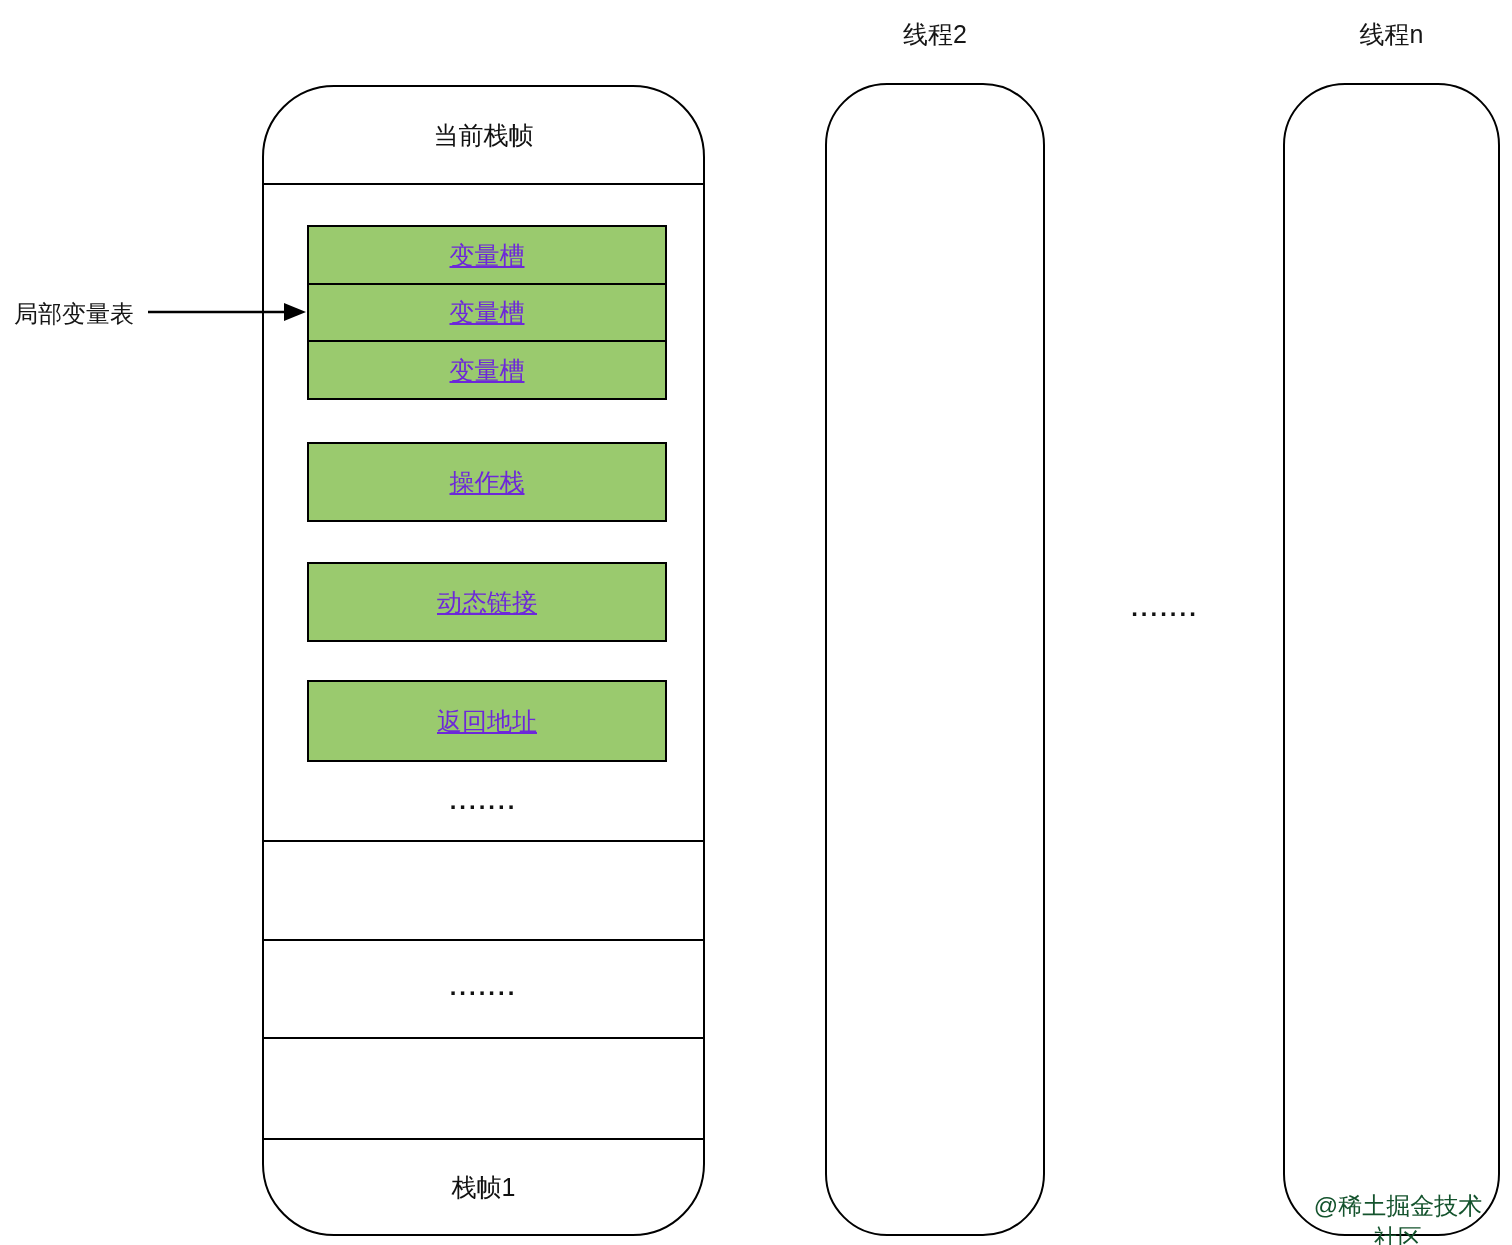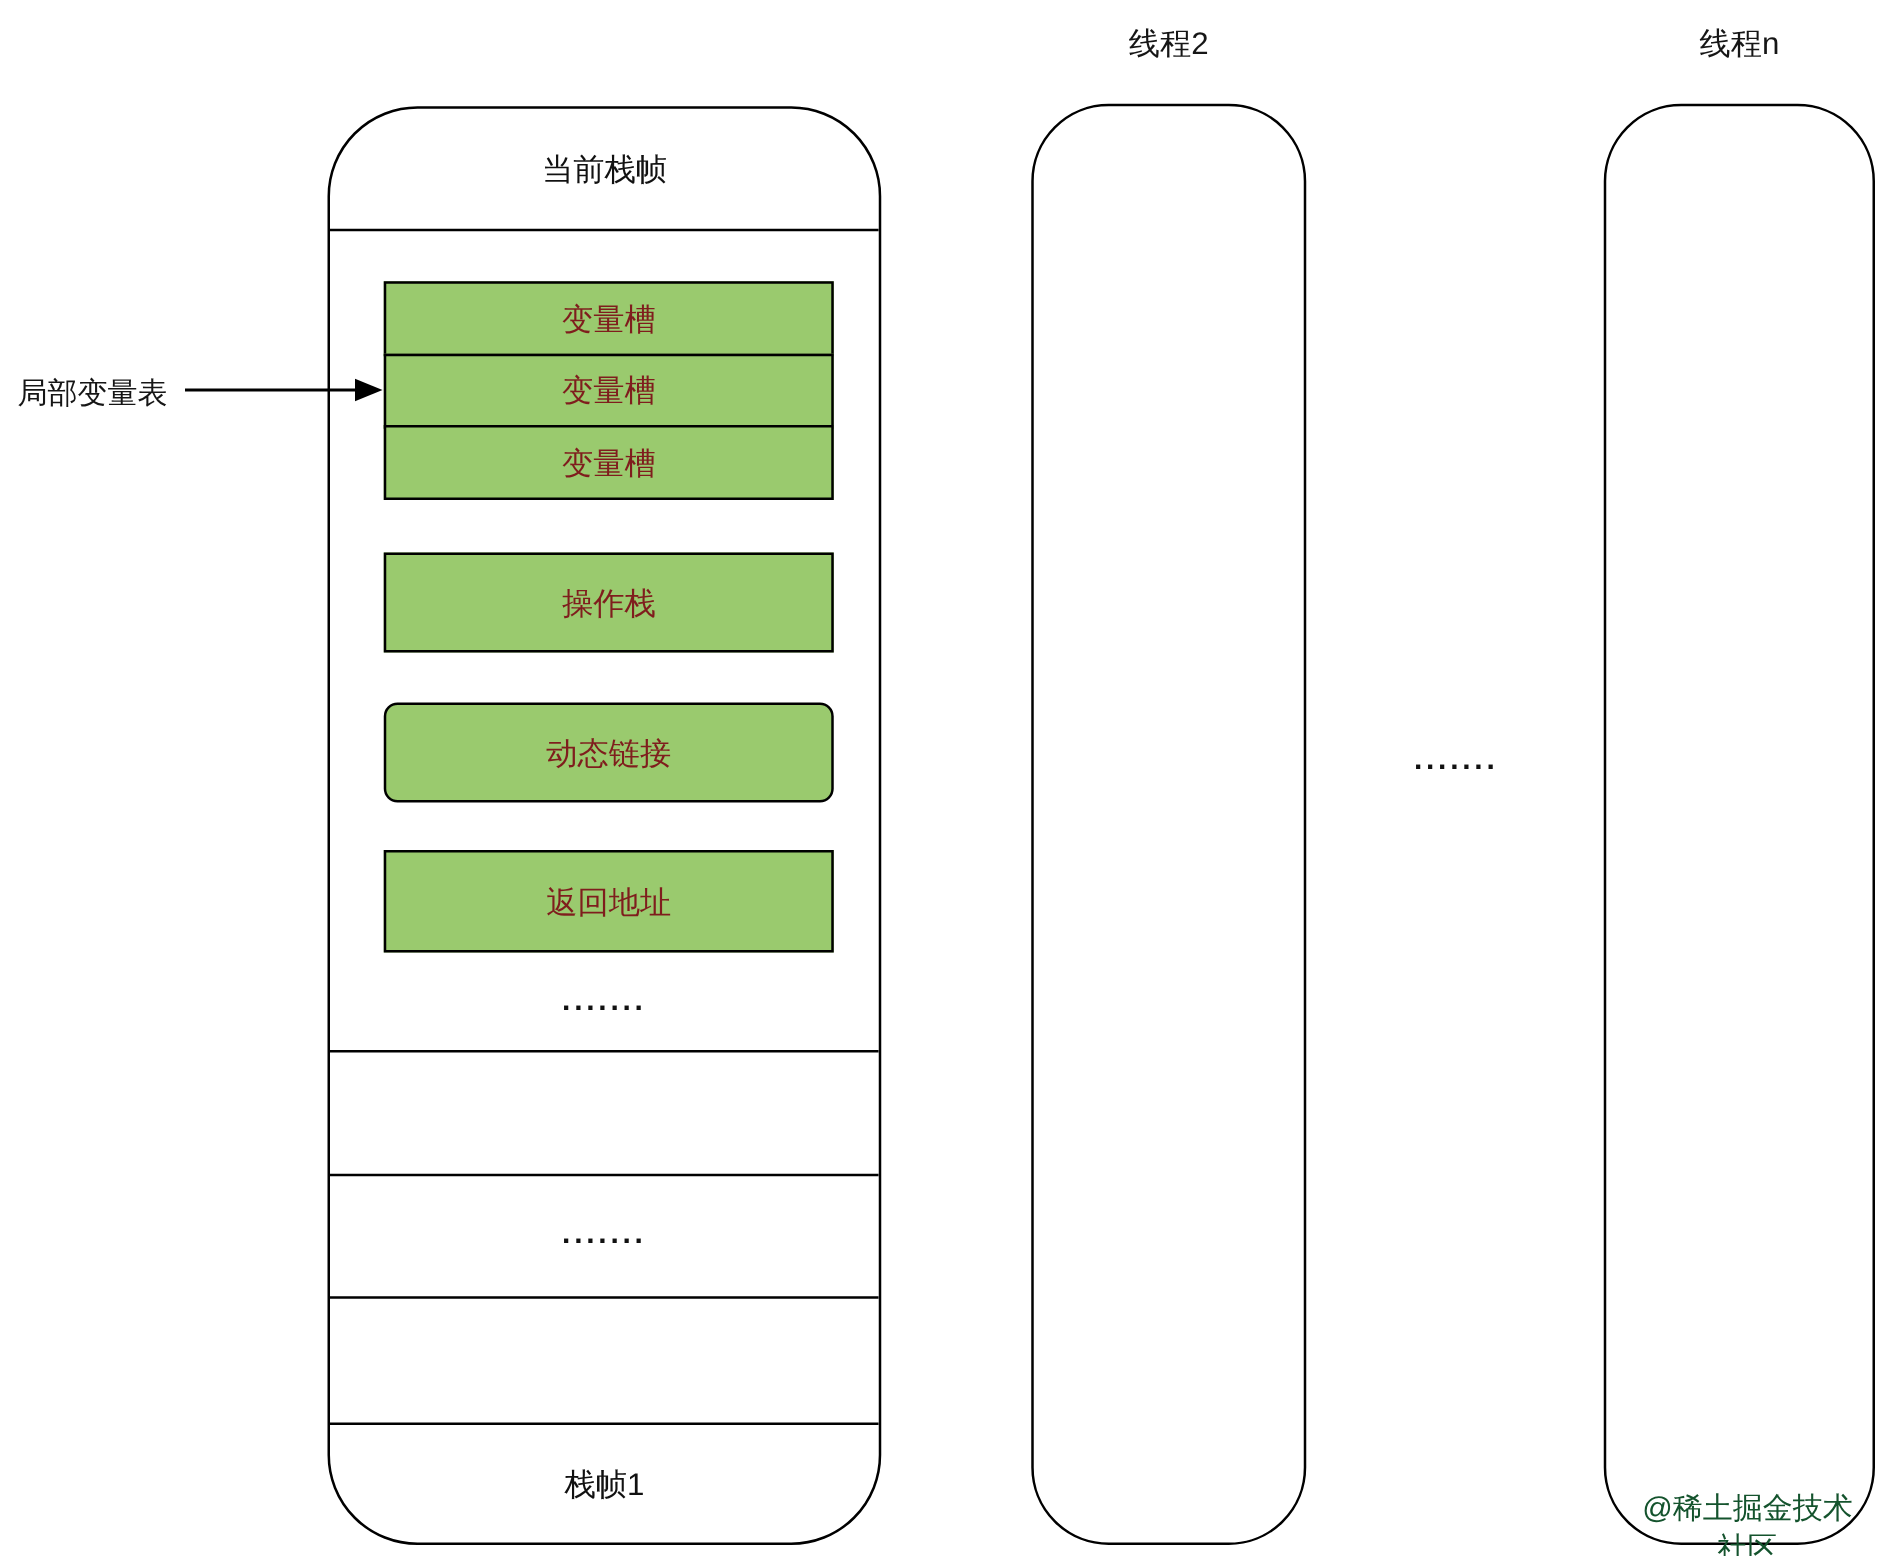--- a/index.html
+++ b/index.html
@@ -7,27 +7,27 @@
   body{font-family:"Liberation Sans","DejaVu Sans",sans-serif;color:#111;}
   #canvas{position:relative;width:1512px;height:1245px;background:#ffffff;overflow:hidden;}
 
   .thread-label{position:absolute;top:18px;text-align:center;font-size:25px;color:#161616;}
 
   .thread-box{position:absolute;top:83px;height:1153px;border:2.5px solid #000;border-radius:62px;background:#fff;overflow:hidden;}
   #thread1-box{left:262px;top:85px;width:443px;height:1151px;border-radius:72px;}
 
   .t1-header{position:absolute;top:0;left:0;width:100%;height:98px;display:flex;align-items:center;justify-content:center;font-size:25px;border-bottom:2.5px solid #000;}
 
-  .green-box{position:absolute;left:43px;width:360px;border:2.5px solid #000;background:#9aca6e;display:flex;align-items:center;justify-content:center;font-size:25px;color:#7f1d1d;}
+  .green-box{position:absolute;left:43px;width:360px;border:2.5px solid #000;background:#9aca6e;display:flex;align-items:center;justify-content:center;font-size:25px;color:#6d28d9;text-decoration:underline;}
   .slot{height:60px;}
   #slot-1{top:138px;}
   #slot-2{top:195.5px;}
   #slot-3{top:253px;}
   #block-operand{top:355px;height:80px;}
-  #block-dynlink{top:475px;height:80px;border-radius:11px;}
+  #block-dynlink{top:475px;height:80px;}
   #block-retaddr{top:593px;height:82px;}
 
   .dots{position:absolute;left:0;width:100%;text-align:center;font-size:24px;font-weight:700;letter-spacing:3px;color:#111;}
   #t1-dots-current{top:700px;}
   #t1-dots-frames{top:886px;}
 
   .t1-divider{position:absolute;left:0;width:100%;height:0;border-top:2.5px solid #000;}
   #div-1{top:753px;}
   #div-2{top:852px;}
   #div-3{top:950px;}

